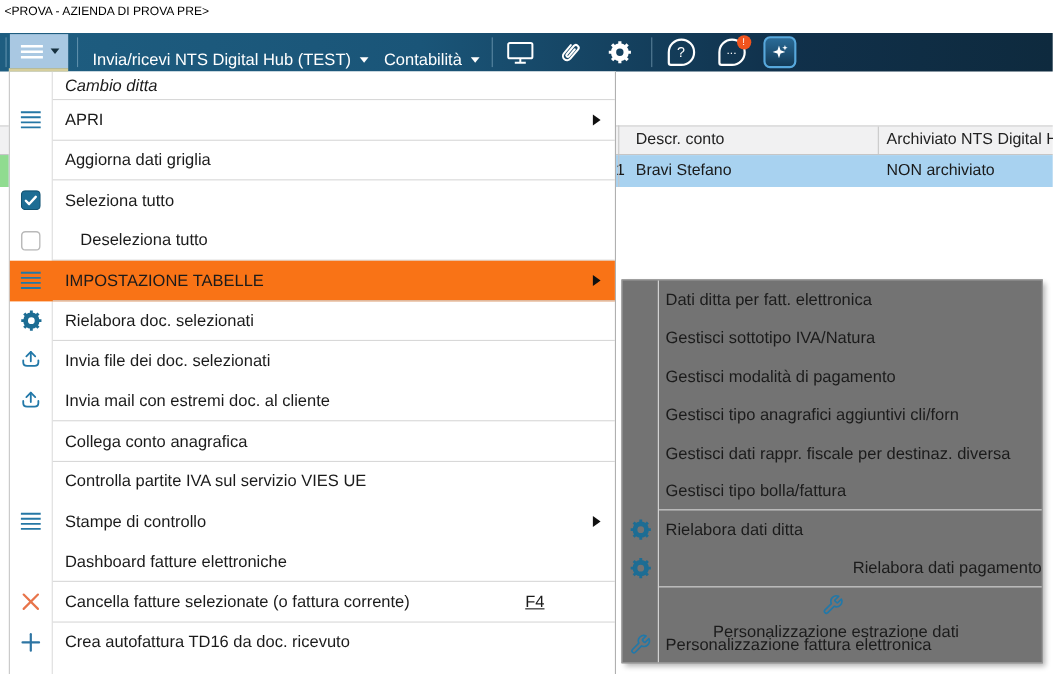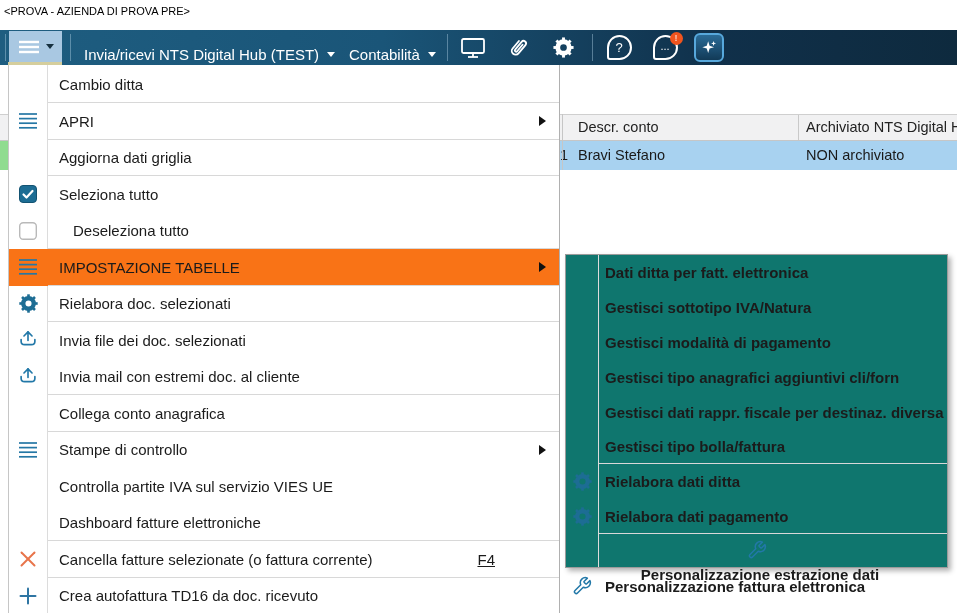--- a/index.html
+++ b/index.html
@@ -42,22 +42,22 @@
   .grid-row { position:absolute; left:0; top:141px; width:957px; height:29px; background:#a8d2f0; z-index:1; }
   .grid-row span { position:absolute; top:0; line-height:29px; font-size:14.5px; color:#1a1a1a; white-space:nowrap; }
   .gnum { left:548px; width:20px; text-align:right; }
   .c1 { left:578px; } .c2 { left:806px; }
   .sliver-green { position:absolute; left:0; top:141px; width:8px; height:29px; background:#90dc90; z-index:2; }
   .grid-edge { position:absolute; left:562px; top:114px; width:1px; height:56px; background:#c6c6c6; z-index:1; }
 
   
   .menu-panel { position:absolute; left:8px; top:65px; width:552px; height:548px; background:#fff;
                 border-left:1px solid #c6c6c6; border-right:1px solid #b0b0b0; z-index:10; }
-  .submenu-panel { position:absolute; left:565px; top:254px; width:383px; height:314px; background:#0f766e;
-                   border:1px solid #9b9b9b; box-shadow:3px 3px 5px rgba(0,0,0,.3); z-index:20;font-weight:bold; }
+  .submenu-panel { position:absolute; left:565px; top:254px; width:383px; height:349px; background:#737373;
+                   border:1px solid #9b9b9b; box-shadow:3px 3px 5px rgba(0,0,0,.3); z-index:20; }
   .gutter-line { position:absolute; left:38px; top:0; bottom:0; width:1px; background:#dcdcdc; }
   .submenu-panel .gutter-line { left:32px; }
 
   .mrow { position:relative; display:flex; align-items:center; cursor:pointer; }
   .mrow.hl { background:#f97316; }
   .mrow.sep::after { content:''; position:absolute; left:39px; right:0; bottom:0; height:1px; background:#d8d8d8; }
   .submenu-panel .mrow.sep::after { left:33px; }
   .micon { flex:0 0 38px; width:38px; display:flex; align-items:center; justify-content:center; }
   .submenu-panel .micon { flex:0 0 32px; width:32px; }
   .mlabel { margin-left:12px; font-size:15px; color:#1b1b1b; white-space:nowrap; }
@@ -164,21 +164,21 @@
   <span class="gnum">1</span>
   <span class="c1">Bravi Stefano</span>
   <span class="c2">NON archiviato</span>
 </div>
 <div class="sliver-green"></div>
 <div class="grid-edge"></div>
 
 <div class="menu-panel">
   <div class="gutter-line"></div>
   <div id="menu-rows">
-      <div class="mrow sep" style="height: 38px;">
+      <div class="mrow sep" style="height: 26px; font-style: italic;">
         <span class="micon"></span>
         <span class="mlabel">Cambio ditta</span>
       </div>
       <div class="mrow sep" style="height: 36.5px;">
         <span class="micon">
           <svg width="20" height="18" viewBox="0 0 20 18">
             <g stroke="#2577a5" stroke-width="1.7">
               <line x1="1" y1="2" x2="19" y2="2"></line>
               <line x1="1" y1="6.6" x2="19" y2="6.6"></line>
               <line x1="1" y1="11.2" x2="19" y2="11.2"></line>
@@ -262,36 +262,36 @@
             <path d="M4.5 11.5v2c0 2.3 1.8 3.6 3.8 3.6h7.4c2 0 3.8-1.3 3.8-3.6v-2"></path>
           </svg>
         </span>
         <span class="mlabel">Invia mail con estremi doc. al cliente</span>
       </div>
       <div class="mrow sep" style="height: 36.5px;">
         <span class="micon"></span>
         <span class="mlabel">Collega conto anagrafica</span>
       </div>
       <div class="mrow" style="height: 36.5px;">
+        <span class="micon"></span>
+        <span class="mlabel">Controlla partite IVA sul servizio VIES UE</span>
+      </div>
+      <div class="mrow" style="height: 36.5px;">
         <span class="micon">
           <svg width="20" height="18" viewBox="0 0 20 18">
             <g stroke="#2577a5" stroke-width="1.7">
               <line x1="1" y1="2" x2="19" y2="2"></line>
               <line x1="1" y1="6.6" x2="19" y2="6.6"></line>
               <line x1="1" y1="11.2" x2="19" y2="11.2"></line>
               <line x1="1" y1="15.8" x2="19" y2="15.8"></line>
             </g>
           </svg>
         </span>
         <span class="mlabel">Stampe di controllo</span>
         <span class="marrow"></span>
-      </div>
-      <div class="mrow" style="height: 36.5px;">
-        <span class="micon"></span>
-        <span class="mlabel">Controlla partite IVA sul servizio VIES UE</span>
       </div>
       <div class="mrow sep" style="height: 36.5px;">
         <span class="micon"></span>
         <span class="mlabel">Dashboard fatture elettroniche</span>
       </div>
       <div class="mrow sep" style="height: 36.5px;">
         <span class="micon">
           <svg width="20" height="20" viewBox="0 0 20 20" stroke="#e8744a" stroke-width="2" stroke-linecap="round">
             <line x1="3.5" y1="3.5" x2="16.5" y2="16.5"></line>
             <line x1="16.5" y1="3.5" x2="3.5" y2="16.5"></line>
@@ -352,21 +352,21 @@
                 <line x1="4.5" y1="12" x2="1.5" y2="12"></line>
                 <line x1="6.7" y1="6.7" x2="4.6" y2="4.6"></line>
                 <line x1="12" y1="4.5" x2="12" y2="1.5"></line>
                 <line x1="17.3" y1="6.7" x2="19.4" y2="4.6"></line>
               </g>
             </g>
           </svg>
         </span>
         <span class="mlabel">Rielabora dati ditta</span>
       </div>
-      <div class="mrow sep" style="height: 34.9px;">
+      <div class="mrow sep" style="height: 34.9px; justify-content: space-between;">
         <span class="micon">
           <svg width="21" height="21" viewBox="0 0 24 24">
             <g stroke="#1d6d94">
               <circle cx="12" cy="12" r="6" fill="none" stroke-width="5"></circle>
               <g stroke-width="3">
                 <line x1="19.5" y1="12" x2="22.5" y2="12"></line>
                 <line x1="17.3" y1="17.3" x2="19.4" y2="19.4"></line>
                 <line x1="12" y1="19.5" x2="12" y2="22.5"></line>
                 <line x1="6.7" y1="17.3" x2="4.6" y2="19.4"></line>
                 <line x1="4.5" y1="12" x2="1.5" y2="12"></line>

